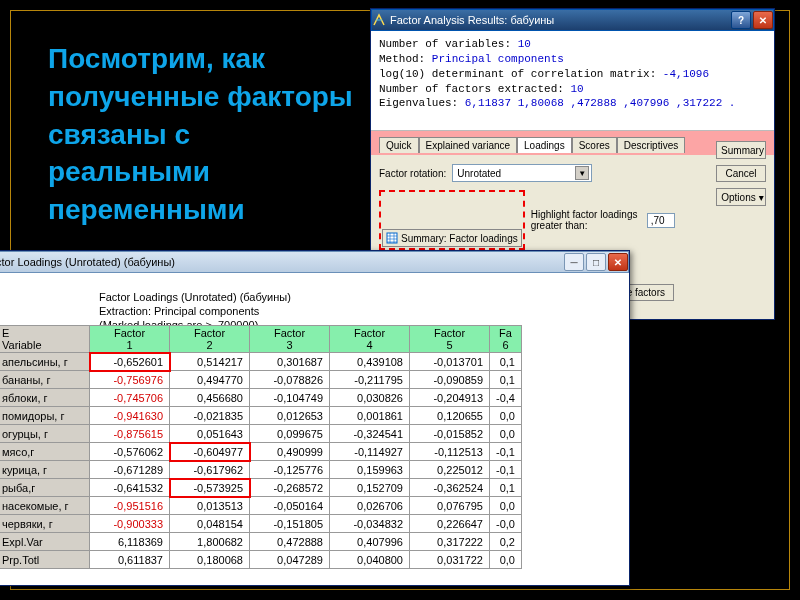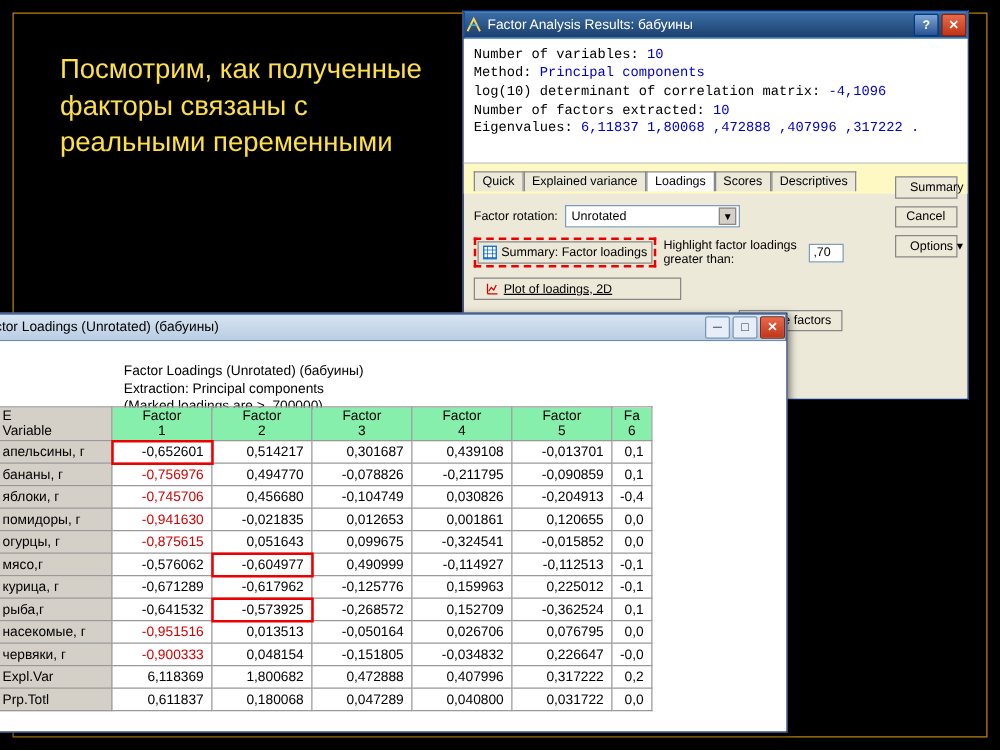--- a/index.html
+++ b/index.html
@@ -1,47 +1,47 @@
 <!DOCTYPE html>
 <html><head>
 <meta charset="utf-8">
 <style>
   * { box-sizing: border-box; margin: 0; padding: 0; }
   body { font-family: Tahoma, Arial, sans-serif; background: #000; width: 800px; height: 600px; overflow: hidden; position: relative; }
   
   .slide-bg { position: absolute; top: 10px; left: 10px; width: 780px; height: 580px; border: 1px solid #b8860b; }
   
-  .slide-text { position: absolute; top: 40px; left: 48px; width: 310px; color: #fde047; font-size: 22px; font-weight: 400; line-height: 1.35; font-family: "Segoe UI Light", Arial, sans-serif; }
+  .slide-text { position: absolute; top: 40px; left: 48px; width: 310px; color: #0ea5e9; font-size: 28px; font-weight: 700; line-height: 1.35; font-family: "Segoe UI Light", Arial, sans-serif; }
 
   
   .win { position: absolute; background: #ece9d8; border: 1px solid #0a246a; box-shadow: 2px 2px 6px rgba(0,0,0,.5); }
   #results { top: 8px; left: 370px; width: 405px; height: 312px; }
   .titlebar { height: 22px; background: linear-gradient(#3a6ea5,#1c3f6e); border: 1px solid #0053ae; color: #fff; display: flex; align-items: center; padding: 0 0; font-size: 11px; }
   .titlebar .ticon { width: 14px; height: 14px; margin-right: 4px; display:flex; align-items:center; justify-content:center; }
   .titlebar .title { flex: 1; }
   .winbtn { width: 20px; height: 18px; margin-left: 2px; background: linear-gradient(#7ea6d8,#2a5492); border: 1px solid #003b7f; border-radius: 2px; color: #fff; font-size: 10px; display: flex; align-items: center; justify-content: center; font-weight: bold; }
   .winbtn.close { background: linear-gradient(#e86a4b,#c13518); border-color:#8b230b; }
 
   .results-body { padding: 6px 8px 0 8px; font-family: "Courier New", monospace; font-size: 11px; color: #000; line-height: 1.35; background: #fff; height: 100px; border-bottom:1px solid #bbb;}
   .results-body .val { color: #0000cd; }
   
-  .tabbar { display: flex; align-items: center; padding: 6px 8px 2px 8px; font-size: 10px; gap: 0; background:#fef9c3; }
+  .tabbar { display: flex; align-items: center; padding: 6px 8px 2px 8px; font-size: 10px; gap: 0; background:#fca5a5; }
   .tab { padding: 2px 6px; border: 1px solid #888; background: #ece9d8; border-bottom: none; }
   .tab.sel { background: #fff; }
   .btn { background: #ece9d8; border: 1px solid #888; padding: 2px 8px; font-size: 10px; display: inline-flex; align-items: center; gap: 3px; }
   .right-col { position:absolute; right:8px; top:132px; width:78px; display:flex; flex-direction:column; gap:6px; }
-  .right-col .btn { justify-content:space-between;margin-left:28px; }
+  .right-col .btn { justify-content:center;margin-left:28px; }
 
   .ctrl-row { display:flex; align-items:center; gap:6px; padding: 4px 8px; font-size: 10px; }
   .combo { display:inline-flex; align-items:center; border:1px solid #7f9db9; background:#fff; padding:1px 2px 1px 4px; font-size:10px; width:140px; justify-content:space-between; }
   .combo .dd { width:14px; height:14px; background:#d4d0c8; border:1px solid #888; display:flex; align-items:center; justify-content:center; font-size:8px; }
   .txtinput { border:1px solid #7f9db9; background:#ffffff; font-size:10px; padding:1px 3px; width:28px; }
 
   .summary-btn { border: 2px dashed #e00; padding: 1px; display:inline-block; }
-  .summary-btn .btn { padding:2px 3px; }
+  .summary-btn .btn { padding:2px 3px;margin-top:36px; }
 
   
   #loadings { top: 250px; left: -6px; width: 636px; height: 336px; background:#ece9d8; }
   #loadings .titlebar { background: linear-gradient(#d7e4f2,#b9cde2); color:#000; border:1px solid #6a8fb8; }
   #loadings .winbtn { background:#e7eef8; color:#333; border:1px solid #7a96b5;}
   #loadings .winbtn.close { background: linear-gradient(#e86a4b,#c13518); color:#fff; border-color:#8b230b;}
   .tbl-wrap { background:#fff; height: calc(100% - 22px); overflow:hidden; position:relative; }
   .tbl-hdr { position:absolute; top:16px; left:100px; font-size:11px; color:#000; padding:2px 4px; line-height:1.25; }
   table { border-collapse: collapse; font-size: 11px; position:absolute; top:52px; left:0; }
   th, td { border: 1px solid #999; padding: 1px 6px; text-align:right; background:#fff; height:18px; white-space:nowrap; font-weight:normal; }

